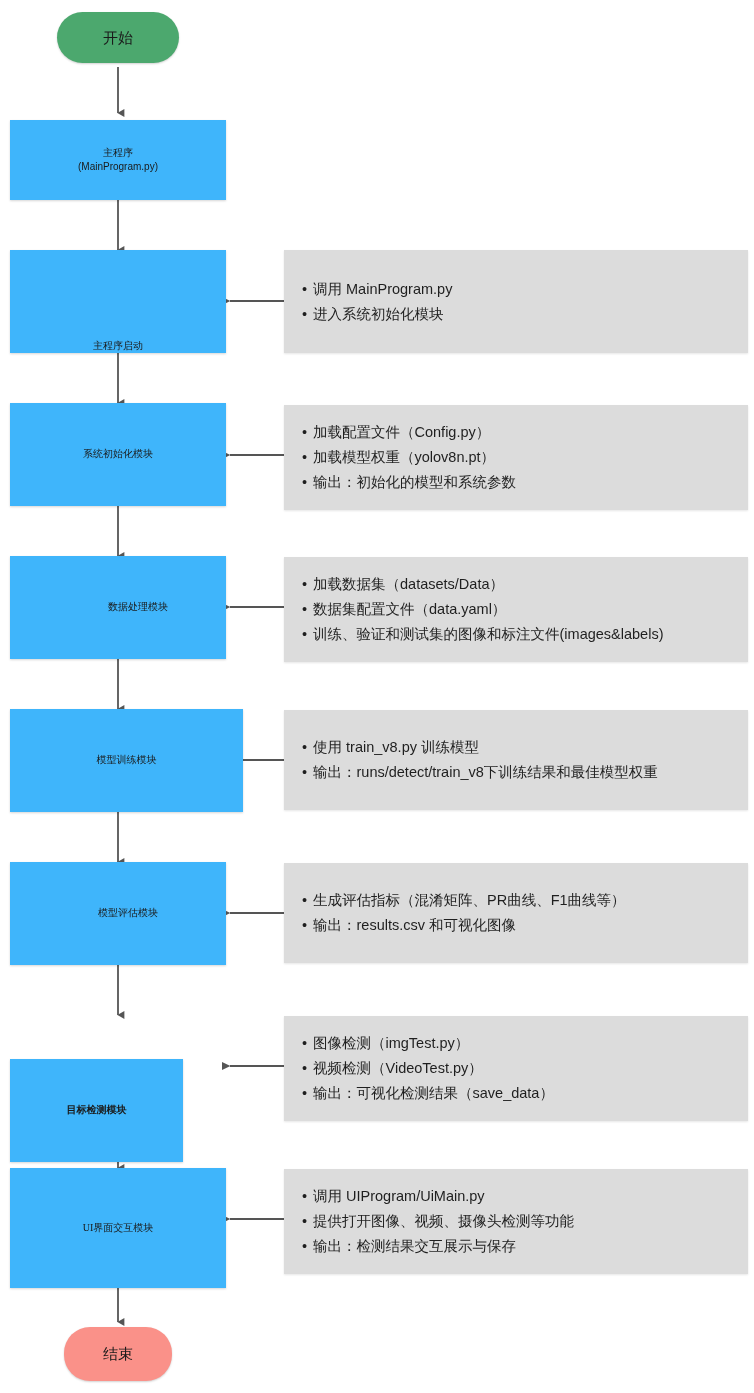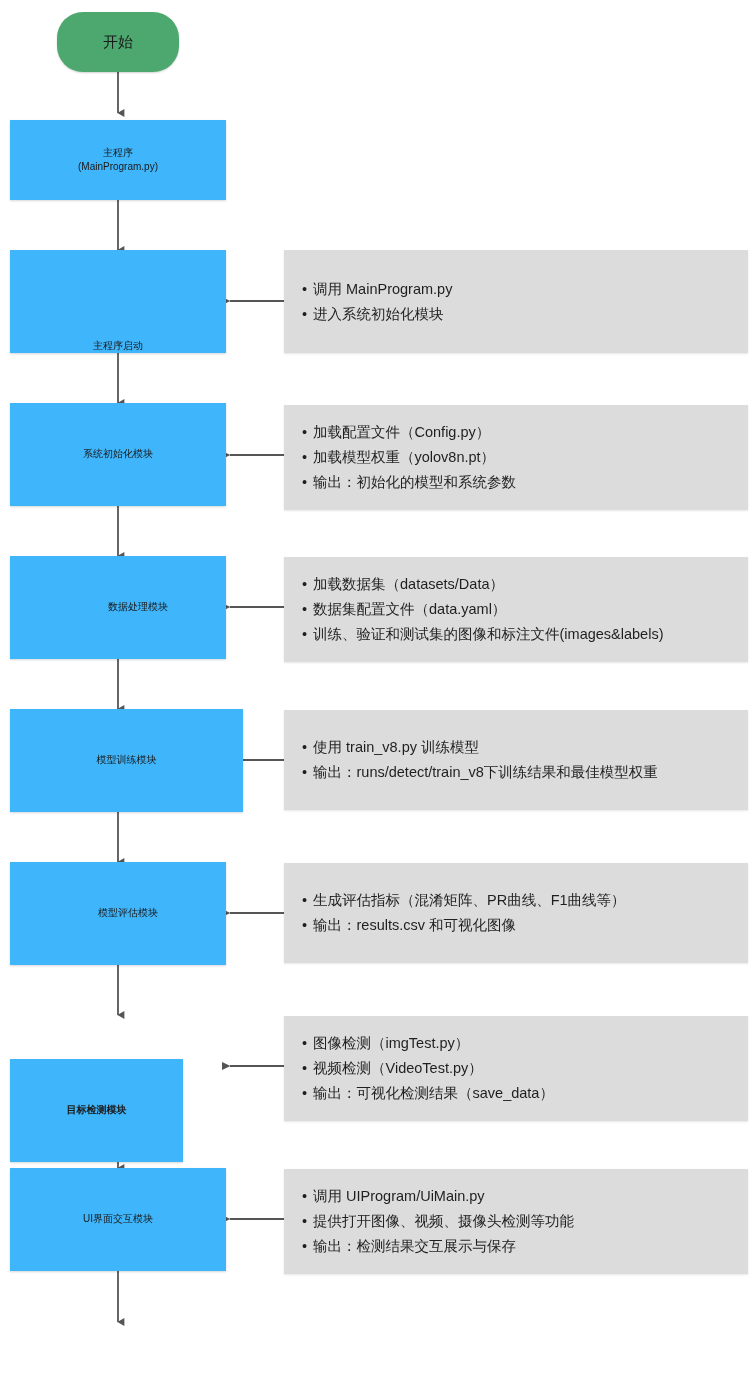--- a/index.html
+++ b/index.html
@@ -107,21 +107,21 @@
       <line x1="284" y1="301" x2="230" y2="301" marker-end="url(#arrowLeft)"></line>
       <line x1="284" y1="455" x2="230" y2="455" marker-end="url(#arrowLeft)"></line>
       <line x1="284" y1="607" x2="230" y2="607" marker-end="url(#arrowLeft)"></line>
       <line x1="284" y1="760" x2="230" y2="760" marker-end="url(#arrowLeft)"></line>
       <line x1="284" y1="913" x2="230" y2="913" marker-end="url(#arrowLeft)"></line>
       <line x1="284" y1="1066" x2="230" y2="1066" marker-end="url(#arrowLeft)"></line>
       <line x1="284" y1="1219" x2="230" y2="1219" marker-end="url(#arrowLeft)"></line>
     </g>
   </svg>
 
-  <div class="node terminator start-node" style="left:57px; top:12px; width:122px; height:60px;">
+  <div class="node terminator start-node" style="left:57px; top:12px; width:122px; height:51px;">
     <span class="line">开始</span>
   </div>
 
   <div class="node process" style="left:10px; top:120px; width:216px; height:80px;">
     <span class="line">主程序</span>
     <span class="line">(MainProgram.py)</span>
   </div>
 
   <div class="node process" style="left:10px; top:250px; width:216px; height:103px;justify-content:flex-end;">
     <span class="line">主程序启动</span>
@@ -212,32 +212,35 @@
     <div class="bullet-row">
       <span class="dot">•</span>
       <span class="btext">视频检测（VideoTest.py）</span>
     </div>
     <div class="bullet-row">
       <span class="dot">•</span>
       <span class="btext">输出：可视化检测结果（save_data）</span>
     </div>
   </div>
 
-  <div class="node process" style="left:10px; top:1168px; width:216px; height:103px;">
+  <div class="node process" style="left:10px; top:1168px; width:216px; height:120px;font-family:Liberation Serif, serif;">
     <span class="line">UI界面交互模块</span>
   </div>
   <div class="note" style="left:284px; top:1169px; width:464px; height:105px;">
     <div class="bullet-row">
       <span class="dot">•</span>
       <span class="btext">调用 UIProgram/UiMain.py</span>
     </div>
     <div class="bullet-row">
       <span class="dot">•</span>
       <span class="btext">提供打开图像、视频、摄像头检测等功能</span>
     </div>
     <div class="bullet-row">
       <span class="dot">•</span>
       <span class="btext">输出：检测结果交互展示与保存</span>
     </div>
   </div>
 
+  <div class="node terminator end-node" style="left:64px; top:1327px; width:108px; height:54px;">
+    <span class="line">结束</span>
+  </div>
 
 </div>
 
 </body></html>

